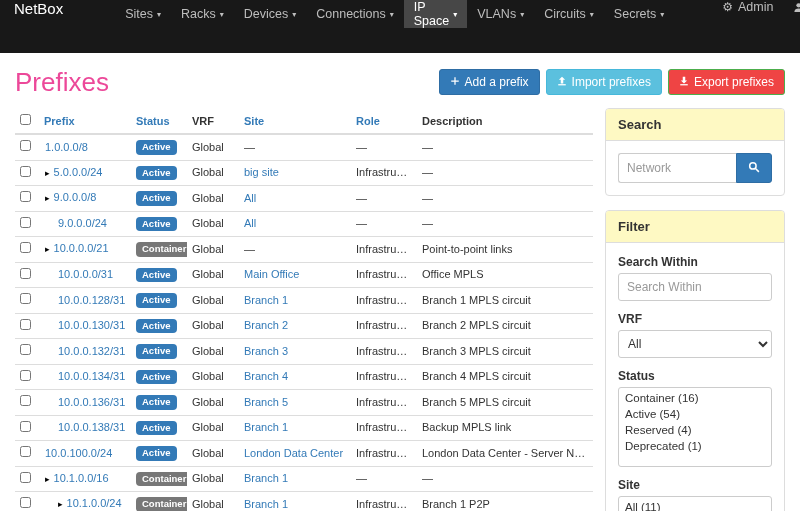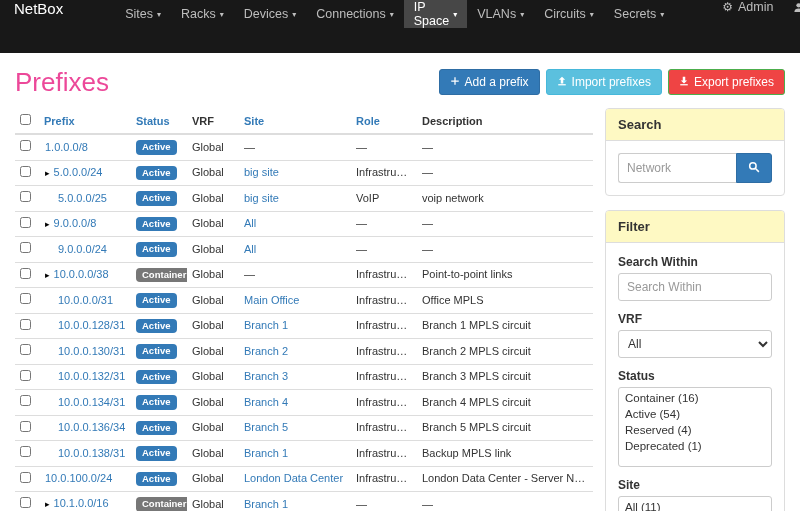--- a/index.html
+++ b/index.html
@@ -222,48 +222,39 @@
               <td><input type="checkbox" style=""></td>
               <td style="padding-left:6px"><span class="arrow">▸</span><a href="#" class="lnk">5.0.0.0/24</a></td>
               <td><span class="badge-status badge-active">Active</span></td>
               <td>Global</td>
               <td><a href="#" class="lnk">big site</a></td>
               <td>Infrastructure</td>
               <td>—</td>
             </tr>
             <tr>
               <td><input type="checkbox" style=""></td>
-              <td style="padding-left:19px"><a href="#" class="lnk">5.0.0.0/25</a></td>
-              <td><span class="badge-status badge-active">Active</span></td>
-              <td>Global</td>
-              <td><a href="#" class="lnk">big site</a></td>
-              <td>VoIP</td>
-              <td>voip network</td>
-            </tr>
-            <tr>
-              <td><input type="checkbox" style=""></td>
               <td style="padding-left:6px"><span class="arrow">▸</span><a href="#" class="lnk">9.0.0.0/8</a></td>
               <td><span class="badge-status badge-active">Active</span></td>
               <td>Global</td>
               <td><a href="#" class="lnk">All</a></td>
               <td>—</td>
               <td>—</td>
             </tr>
             <tr>
               <td><input type="checkbox" style=""></td>
               <td style="padding-left:19px"><a href="#" class="lnk">9.0.0.0/24</a></td>
               <td><span class="badge-status badge-active">Active</span></td>
               <td>Global</td>
               <td><a href="#" class="lnk">All</a></td>
               <td>—</td>
               <td>—</td>
             </tr>
             <tr>
               <td><input type="checkbox" style=""></td>
-              <td style="padding-left:6px"><span class="arrow">▸</span><a href="#" class="lnk">10.0.0.0/38</a></td>
+              <td style="padding-left:6px"><span class="arrow">▸</span><a href="#" class="lnk">10.0.0.0/21</a></td>
               <td><span class="badge-status badge-container">Container</span></td>
               <td>Global</td>
               <td><span>—</span></td>
               <td>Infrastructure</td>
               <td>Point-to-point links</td>
             </tr>
             <tr>
               <td><input type="checkbox" style=""></td>
               <td style="padding-left:19px"><a href="#" class="lnk">10.0.0.0/31</a></td>
               <td><span class="badge-status badge-active">Active</span></td>
@@ -303,21 +294,21 @@
               <td><input type="checkbox" style=""></td>
               <td style="padding-left:19px"><a href="#" class="lnk">10.0.0.134/31</a></td>
               <td><span class="badge-status badge-active">Active</span></td>
               <td>Global</td>
               <td><a href="#" class="lnk">Branch 4</a></td>
               <td>Infrastructure</td>
               <td>Branch 4 MPLS circuit</td>
             </tr>
             <tr>
               <td><input type="checkbox" style=""></td>
-              <td style="padding-left:19px"><a href="#" class="lnk">10.0.0.136/34</a></td>
+              <td style="padding-left:19px"><a href="#" class="lnk">10.0.0.136/31</a></td>
               <td><span class="badge-status badge-active">Active</span></td>
               <td>Global</td>
               <td><a href="#" class="lnk">Branch 5</a></td>
               <td>Infrastructure</td>
               <td>Branch 5 MPLS circuit</td>
             </tr>
             <tr>
               <td><input type="checkbox" style=""></td>
               <td style="padding-left:19px"><a href="#" class="lnk">10.0.0.138/31</a></td>
               <td><span class="badge-status badge-active">Active</span></td>

